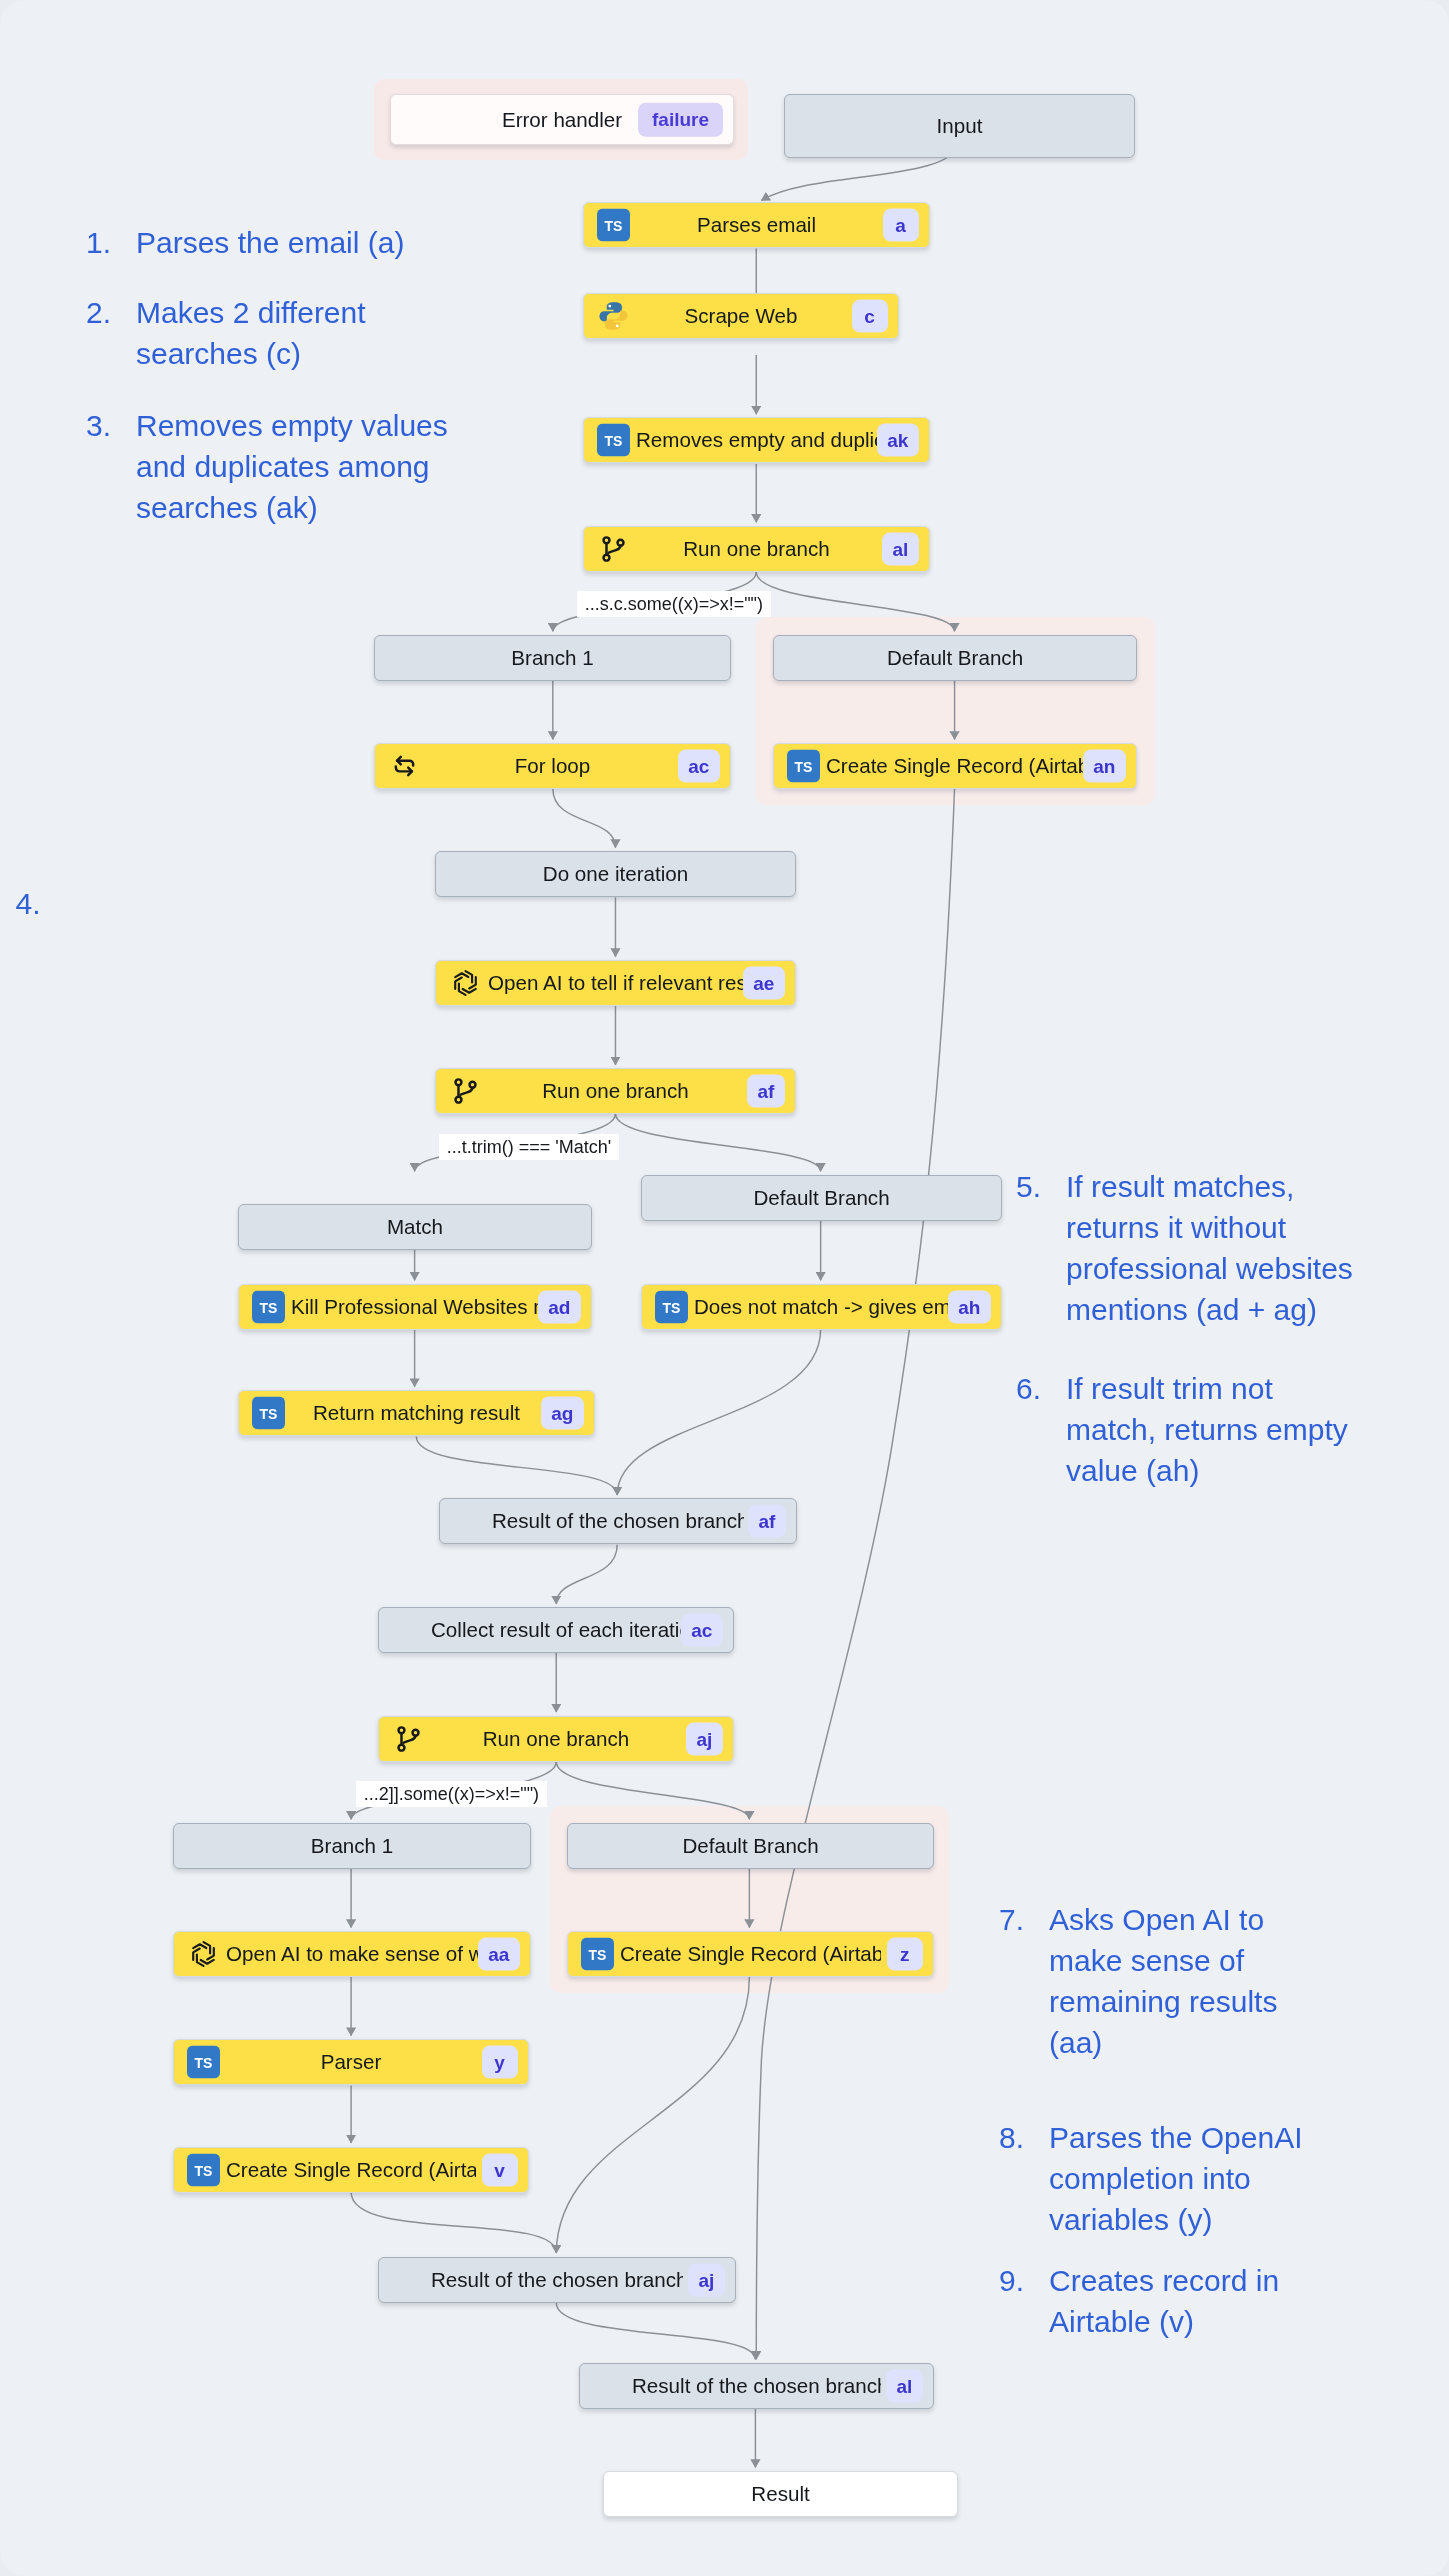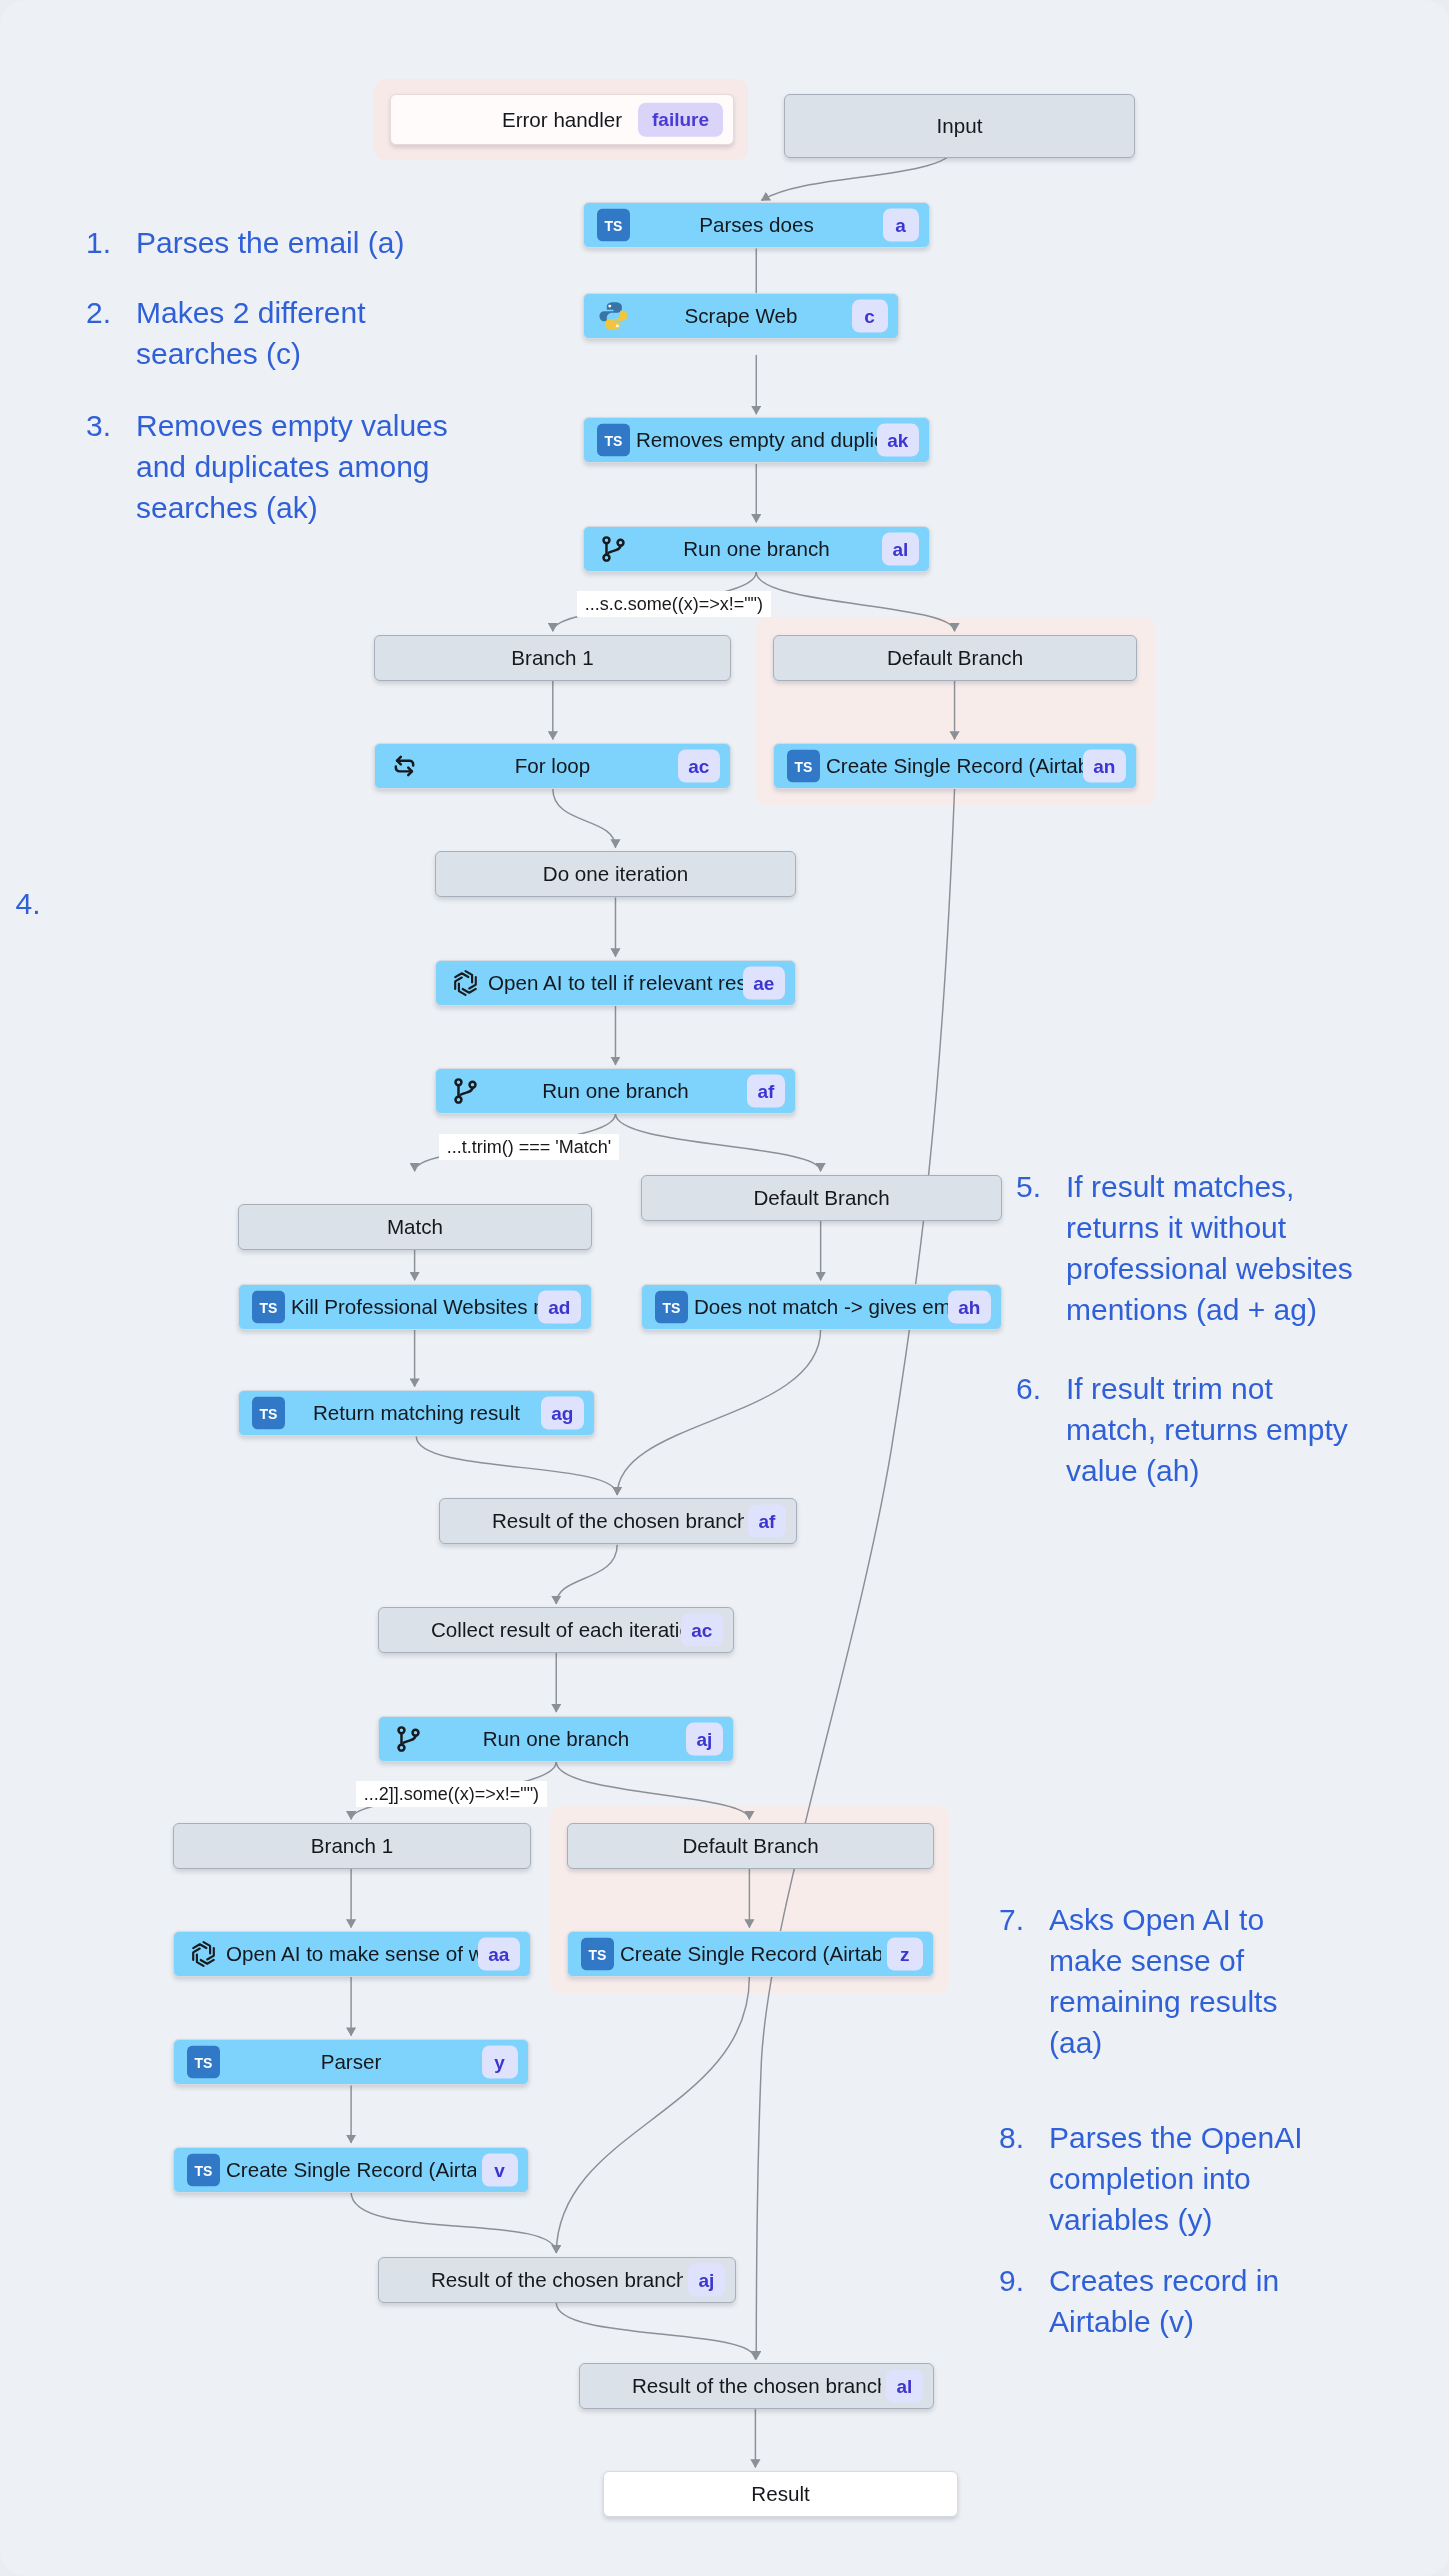--- a/index.html
+++ b/index.html
@@ -24,21 +24,21 @@
     display:flex;align-items:center;justify-content:center;
     border-radius:6px;
     font-size:20.6px;font-weight:500;color:#15181d;
     box-shadow:0 2.6px 4.3px rgba(60,70,90,.18);
     box-sizing:border-box;
   }
   .node .label{
     position:absolute;left:52px;right:52px;text-align:center;
     white-space:nowrap;overflow:hidden;
   }
-  .node.v-step{background:#7dd3fc;border:1.4px solid #d6dae1;}
+  .node.v-step{background:#fde047;border:1.4px solid #d6dae1;}
   .node.v-error{background:#fffbfb;border:1.4px solid #e7dada;}
   .node.v-plain{background:#ffffff;border:1.4px solid #d6dae1;}
   .node.v-header,.node.v-input,.node.v-hbadge{
     background:#dbe1e8;border:1.4px solid #a6afba;
   }
   .node.v-plain .label,.node.v-header .label,.node.v-input .label{left:17px;right:17px;}
 
   .nicon{
     position:absolute;left:13px;top:50%;transform:translateY(-50%);
     width:33px;height:33px;display:flex;align-items:center;justify-content:center;
@@ -118,21 +118,21 @@
     <div class="node v-input" style="left: 784px; top: 94px; width: 351px; height: 64px;">
       <span class="label">Input</span>
     </div>
     <div class="node v-step" style="left: 583px; top: 202px; width: 347px; height: 46px;">
       <span class="nicon">
         <svg viewBox="0 0 40 40" style="font-size:24px">
           <rect width="40" height="40" rx="7" fill="#3178c6"></rect>
           <text x="20" y="27.5" font-size="17" font-weight="bold" fill="#ffffff" text-anchor="middle" font-family="Liberation Sans, sans-serif">TS</text>
         </svg>
       </span>
-      <span class="label">Parses does</span>
+      <span class="label">Parses email</span>
       <span class="badge">a</span>
     </div>
     <div class="node v-step" style="left: 583px; top: 293px; width: 316px; height: 46px;">
       <span class="nicon">
         <svg viewBox="0 0 48 48">
           <path fill="#3874a8" d="M23.8 4c-6.2 0-9.6 2.7-9.6 6.3V15h9.8v2.2H11c-4 0-7.4 2.9-7.4 7.2 0 4.4 3.3 7.3 7.3 7.3h3.4v-5.2c0-4.1 3.5-7.4 7.6-7.4h8.3c3.4 0 6-2.7 6-6.1v-2.7C36.2 6.7 32.5 4 26.5 4h-2.7z"></path>
           <circle cx="18.6" cy="9.6" r="2.1" fill="#ffffff"></circle>
           <path fill="#f3c53a" d="M24.2 44c6.2 0 9.6-2.7 9.6-6.3V33h-9.8v-2.2H37c4 0 7.4-2.9 7.4-7.2 0-4.4-3.3-7.3-7.3-7.3h-3.4v5.2c0 4.1-3.5 7.4-7.6 7.4h-8.3c-3.4 0-6 2.7-6 6.1v2.7c0 3.6 3.7 6.3 9.7 6.3h2.7z"></path>
           <circle cx="29.4" cy="38.4" r="2.1" fill="#ffffff"></circle>
         </svg>

